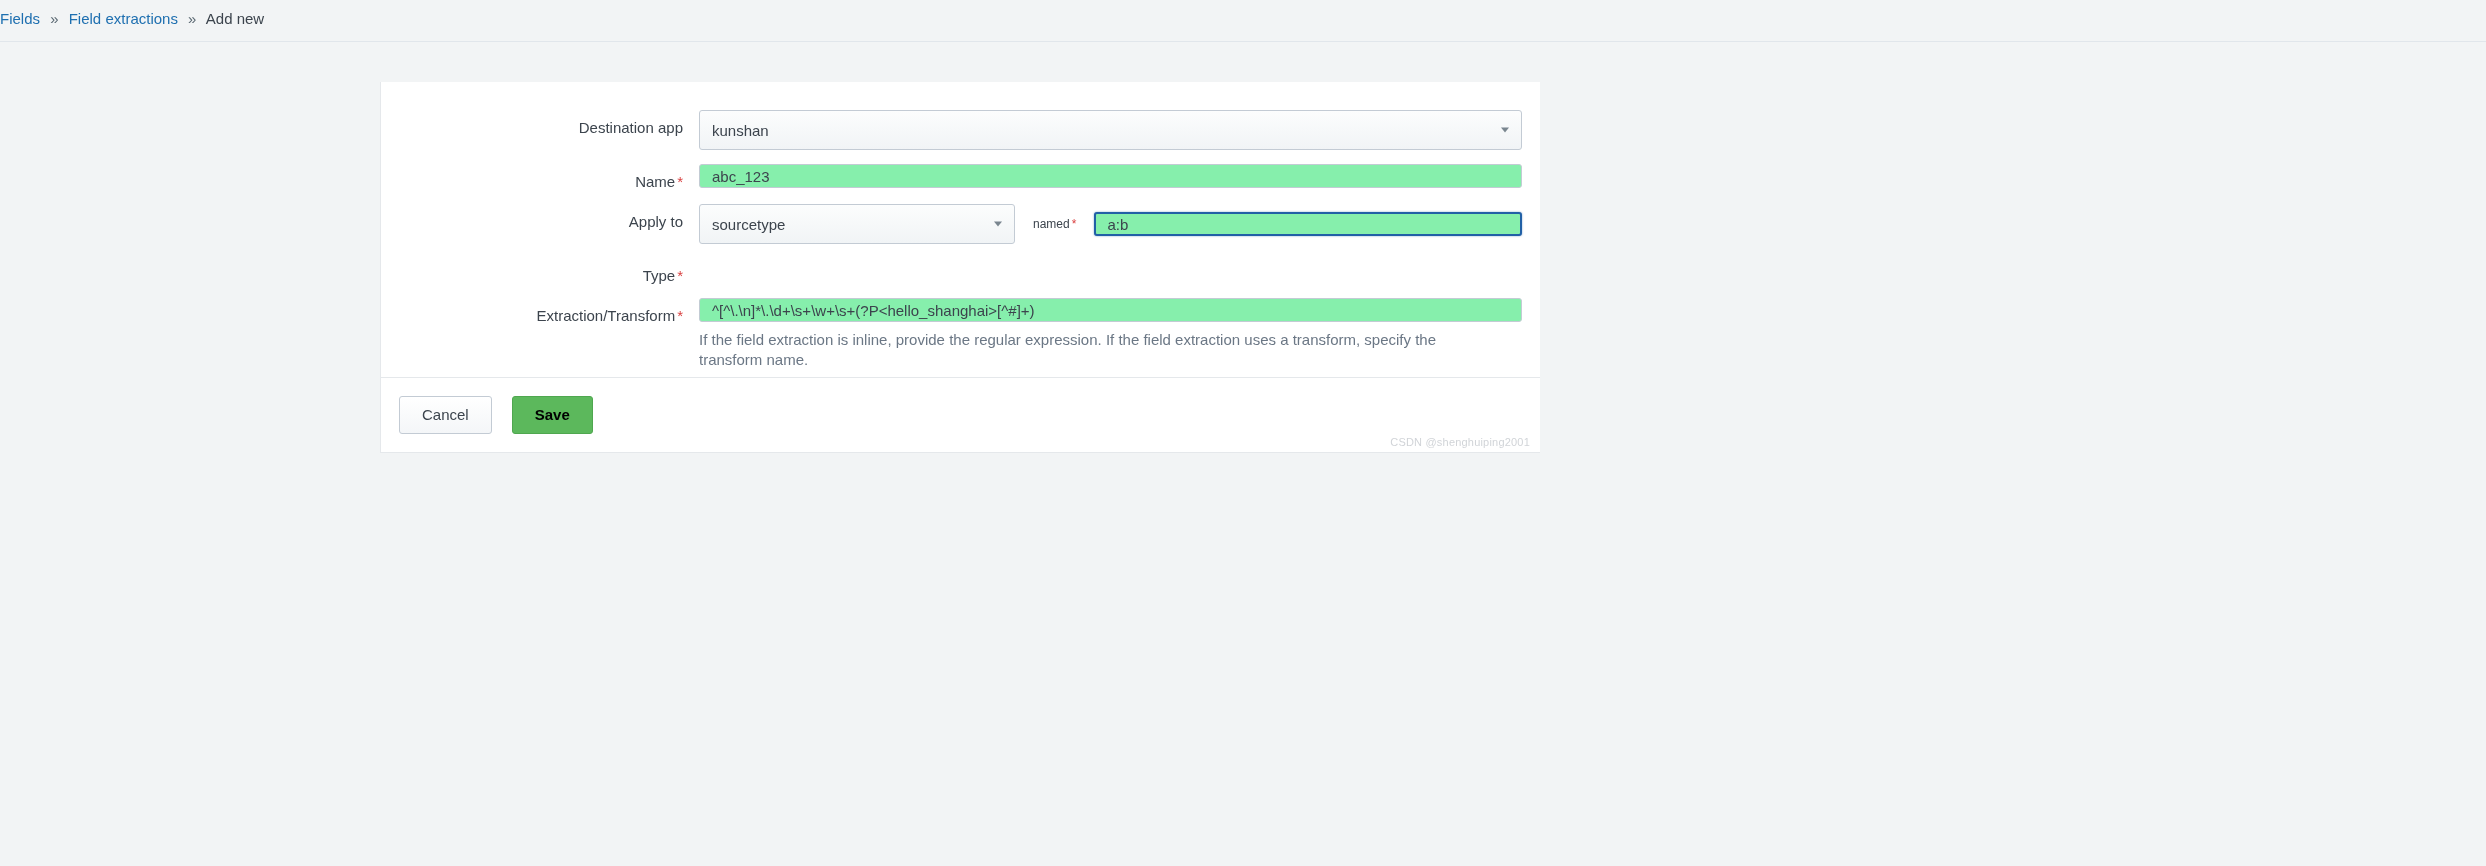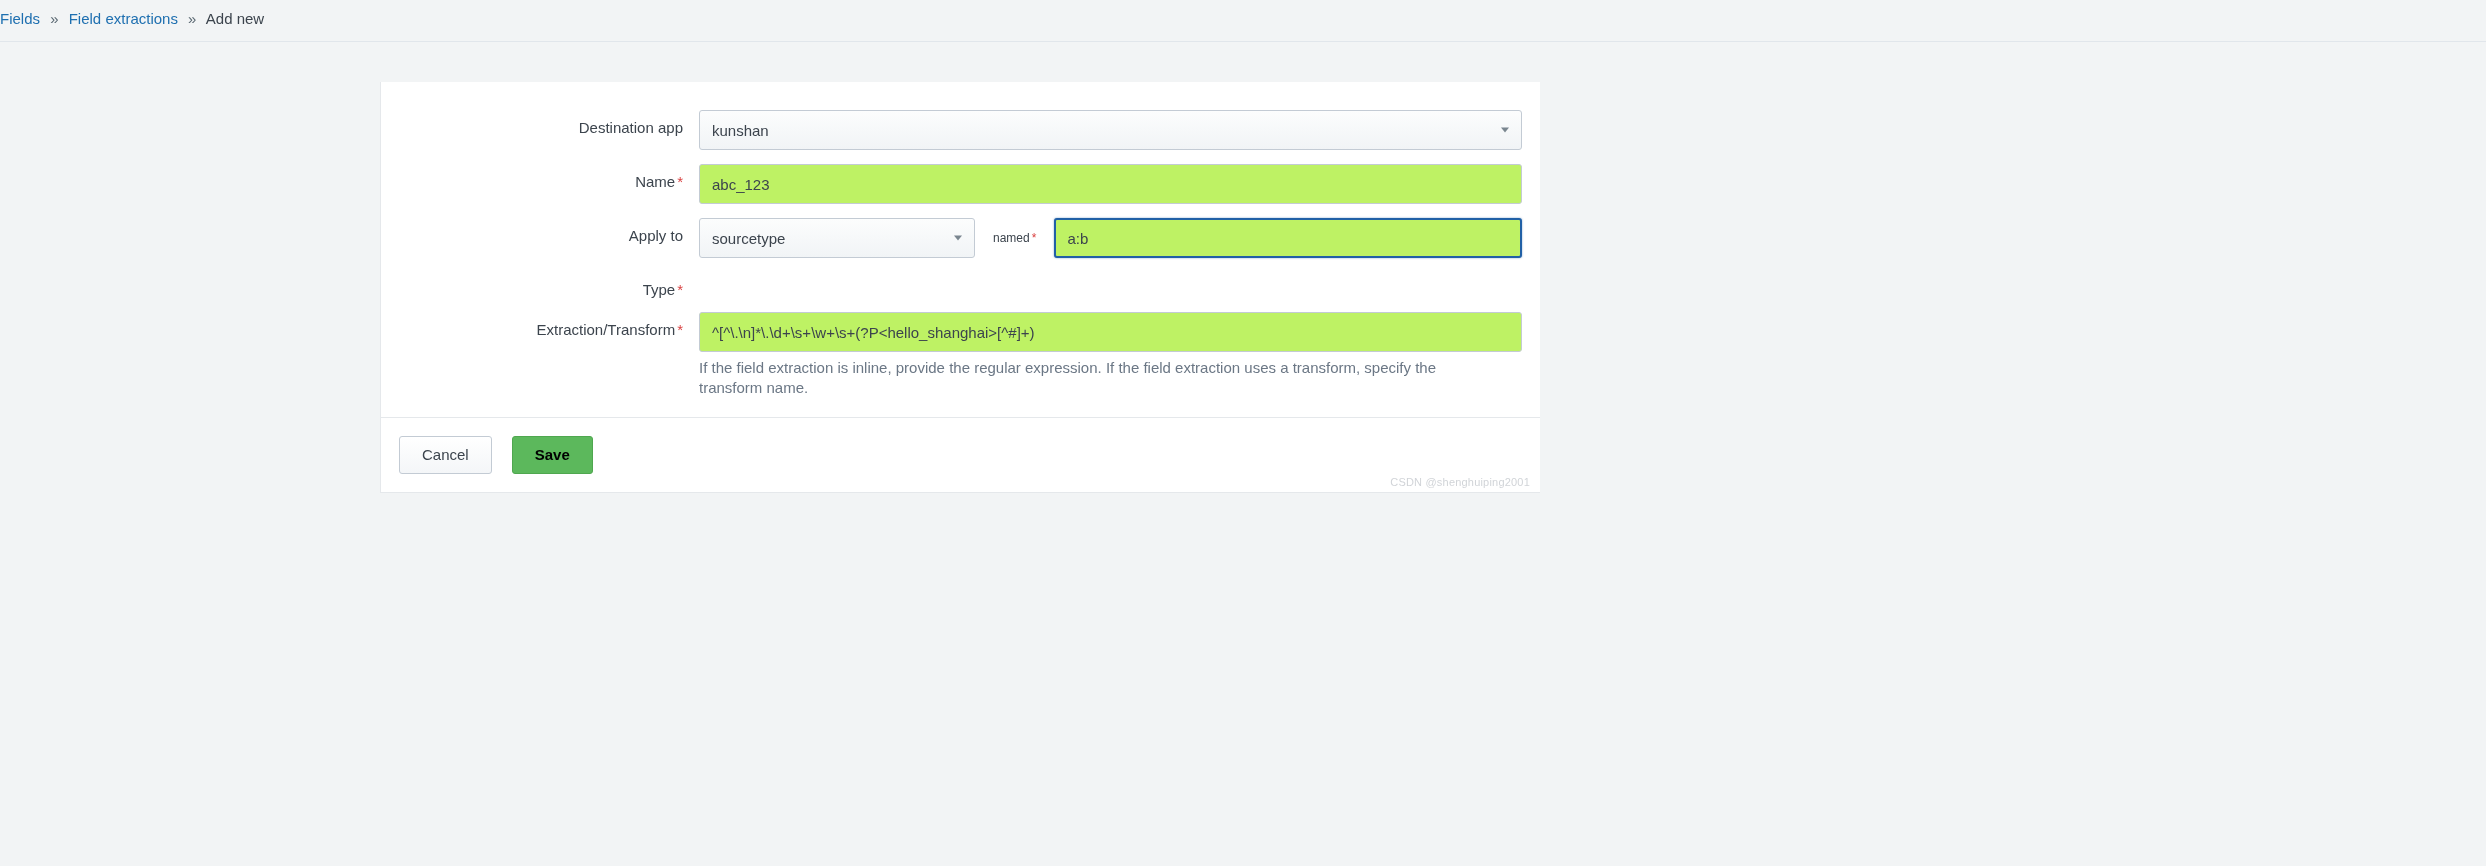--- a/index.html
+++ b/index.html
@@ -71,37 +71,37 @@
     background: linear-gradient(#fcfdfd, #f1f4f6);
     border-radius: 3px;
     display: flex;
     align-items: center;
     padding: 0 34px 0 12px;
     font-size: 15px;
     color: #3c444d;
     cursor: pointer;
     flex: 1;
   }
-  .select-box.fixed-340 { flex: none; width: 276px; }
+  .select-box.fixed-340 { flex: none; width: 316px; }
   .select-box .caret {
     position: absolute;
     right: 12px;
     top: 50%;
     transform: translateY(-50%);
     width: 0; height: 0;
     border-left: 4px solid transparent;
     border-right: 4px solid transparent;
     border-top: 5px solid #7a868f;
   }
 
   .text-input {
-    height: 40px;
+    height: 24px;
     border: 1px solid #c3cbd4;
     border-radius: 3px;
-    background: #bef264;
+    background: #86efac;
     padding: 0 12px;
     font-size: 15px;
     color: #3c444d;
     flex: 1;
     outline: none;
     font-family: inherit;
   }
   .text-input.focused {
     border: 2px solid #2160a6;
     box-shadow: 0 0 2px rgba(33,96,166,0.6);
@@ -114,21 +114,21 @@
     white-space: nowrap;
   }
   .named-label .req { color: #d93f3f; margin-left: 2px; }
 
   .help-text {
     color: #6b7785;
     font-size: 15px;
     line-height: 1.35;
     padding: 6px 18px 0 18px;
     margin-left: 300px;
-    margin-bottom: 18px;
+    margin-bottom: 6px;
     max-width: 840px;
   }
 
   .footer {
     border-top: 1px solid #e5e8eb;
     padding: 18px 18px 18px 18px;
     display: flex;
     justify-content: flex-start;
     gap: 20px;
   }

